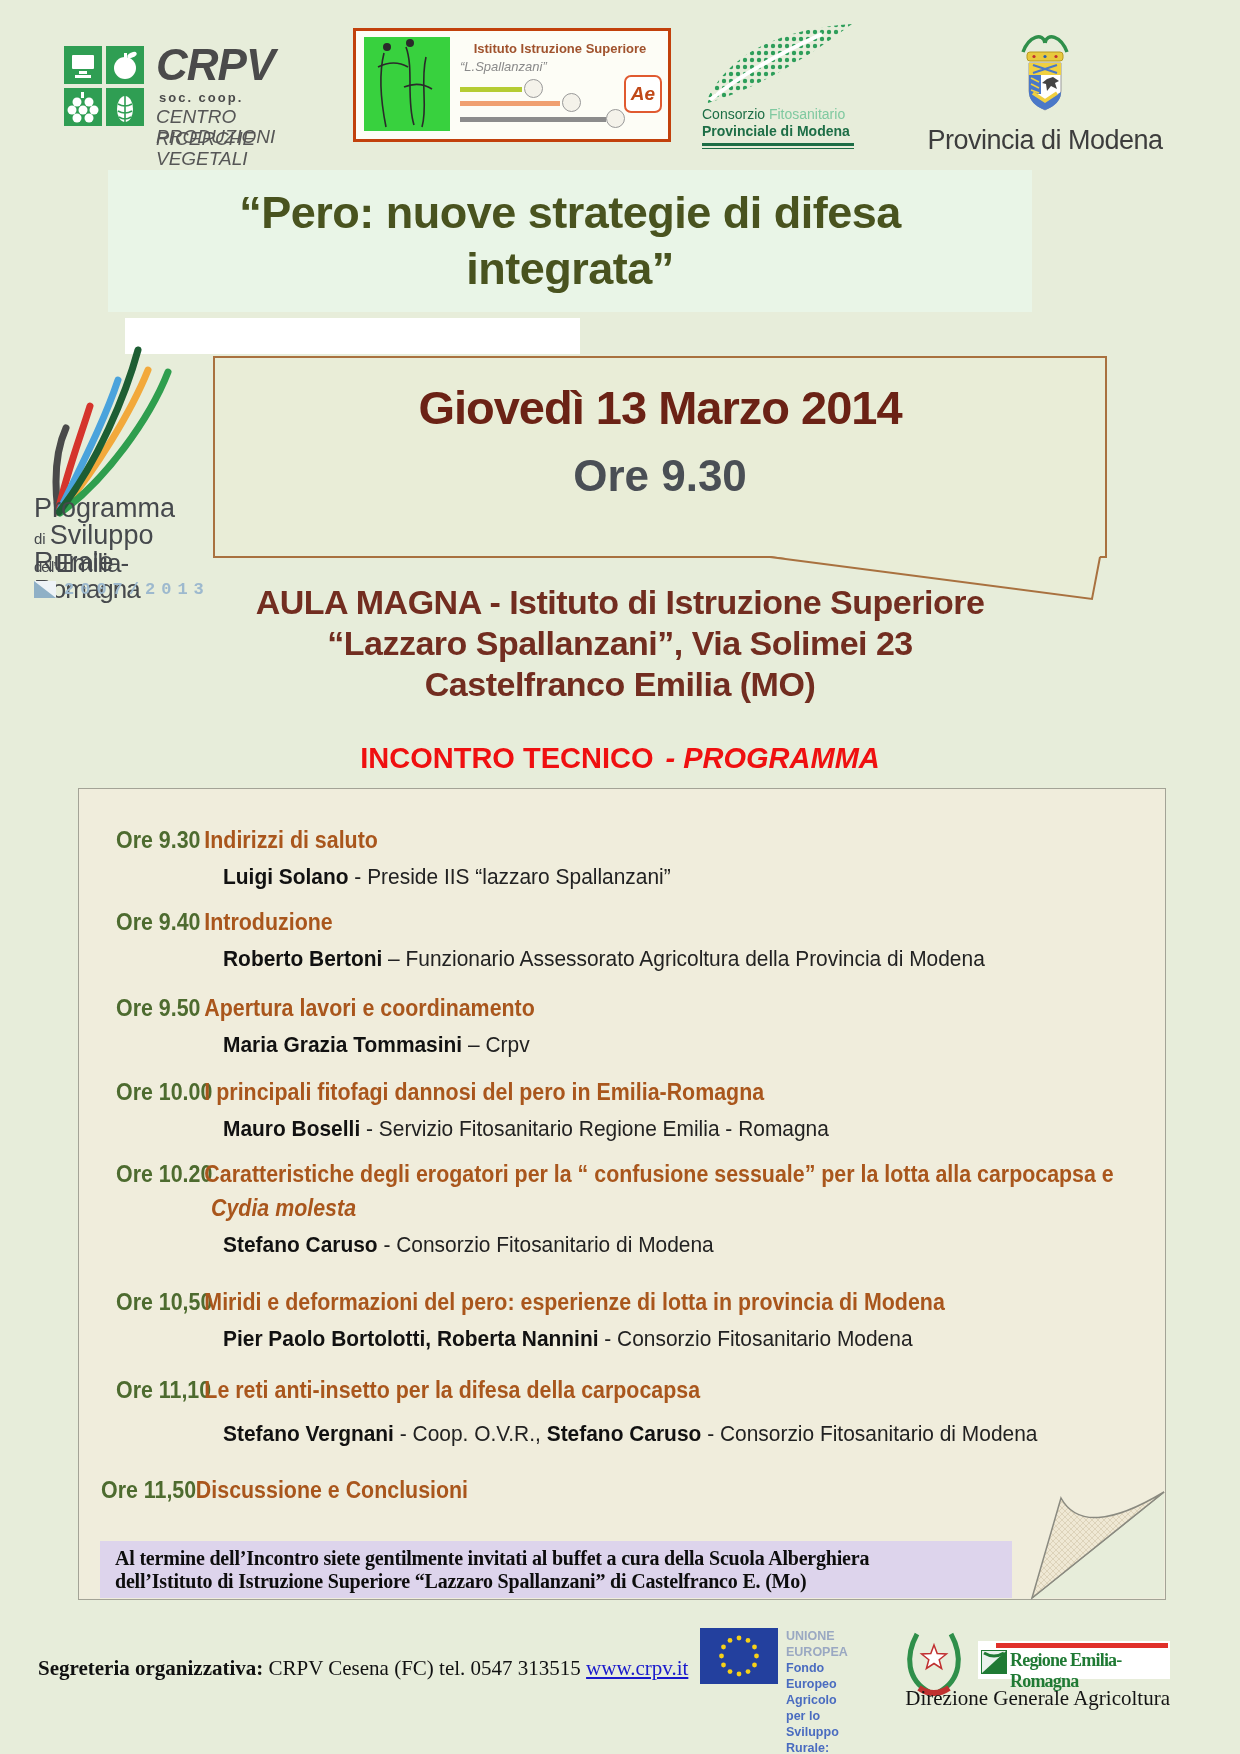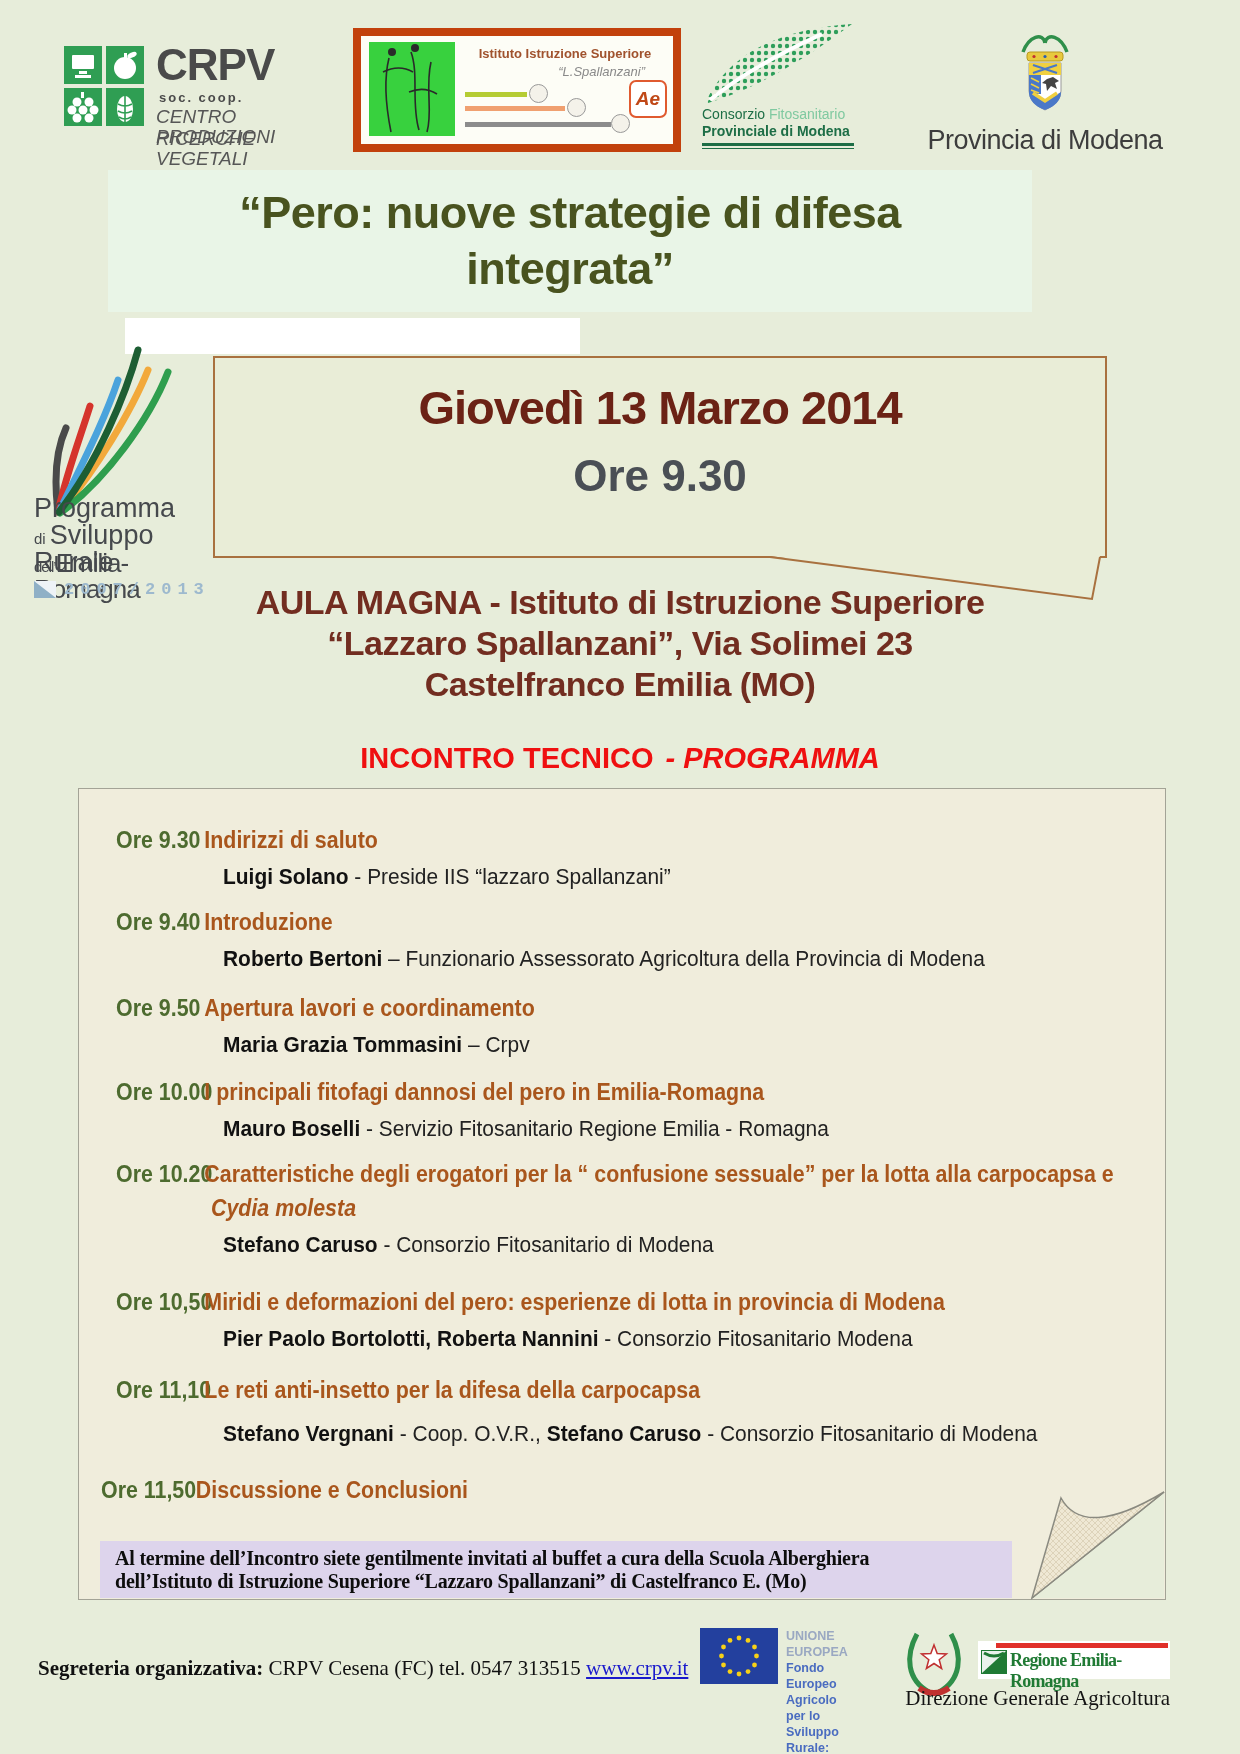--- a/index.html
+++ b/index.html
@@ -5,31 +5,31 @@
   html,body{margin:0;padding:0;}
   .page{position:relative;width:1240px;height:1754px;background:#e7edda;
         font-family:"Liberation Sans", sans-serif;overflow:hidden;}
   .abs{position:absolute;}
 
   
   .crpv{left:64px;top:30px;width:250px;height:112px;}
   .crpv-grid{position:absolute;left:0;top:16px;width:81px;height:81px;
              display:grid;grid-template-columns:38px 38px;grid-template-rows:38px 38px;gap:4px;}
   .crpv-sq{background:#2f9e53;}
-  .crpv-name{position:absolute;left:92px;top:10px;font-size:44px;font-weight:900;
+  .crpv-name{position:absolute;left:92px;top:10px;font-size:44px;font-weight:900;font-style:italic;
              color:#4a4a4a;letter-spacing:-1px;}
   .crpv-sub{position:absolute;left:95px;top:60px;font-size:13px;font-weight:bold;color:#4a4a4a;letter-spacing:2px;}
   .crpv-l1{position:absolute;left:92px;top:76px;font-size:19px;font-style:italic;color:#565656;}
   .crpv-l2{position:absolute;left:92px;top:96px;font-size:19px;font-style:italic;color:#565656;}
 
-  .spal{left:353px;top:28px;width:312px;height:108px;background:#fdfdf6;border:8px solid #c2410c;}
+  .spal{left:353px;top:28px;width:312px;height:108px;background:#fdfdf6;border:3px solid #c2410c;}
   .spal-art{position:absolute;left:8px;top:6px;width:86px;height:94px;background:#38d13e;}
   .spal-t1{position:absolute;left:104px;top:10px;width:200px;text-align:center;
            font-size:13px;font-weight:bold;color:#a0522d;}
-  .spal-t2{position:absolute;left:104px;top:28px;width:180px;text-align:right;
+  .spal-t2{position:absolute;left:104px;top:28px;width:180px;text-align:left;
            font-size:13px;font-style:italic;color:#8a8a8a;}
   .bar{position:absolute;left:104px;height:5px;}
   .badge-c{position:absolute;width:17px;height:17px;border-radius:50%;border:1.5px solid #999;background:#f4f2ea;}
   .ae{position:absolute;right:6px;top:44px;width:34px;height:34px;border:2px solid #e05a30;border-radius:7px;
       background:#fff;color:#c04818;font-size:19px;font-weight:bold;font-style:italic;
       display:flex;align-items:center;justify-content:center;}
 
   .cons{left:700px;top:22px;width:170px;height:140px;}
   .cons-t1{position:absolute;left:2px;top:84px;font-size:14px;}
   .cons-w1{font-weight:normal;color:#1d6e46;}

